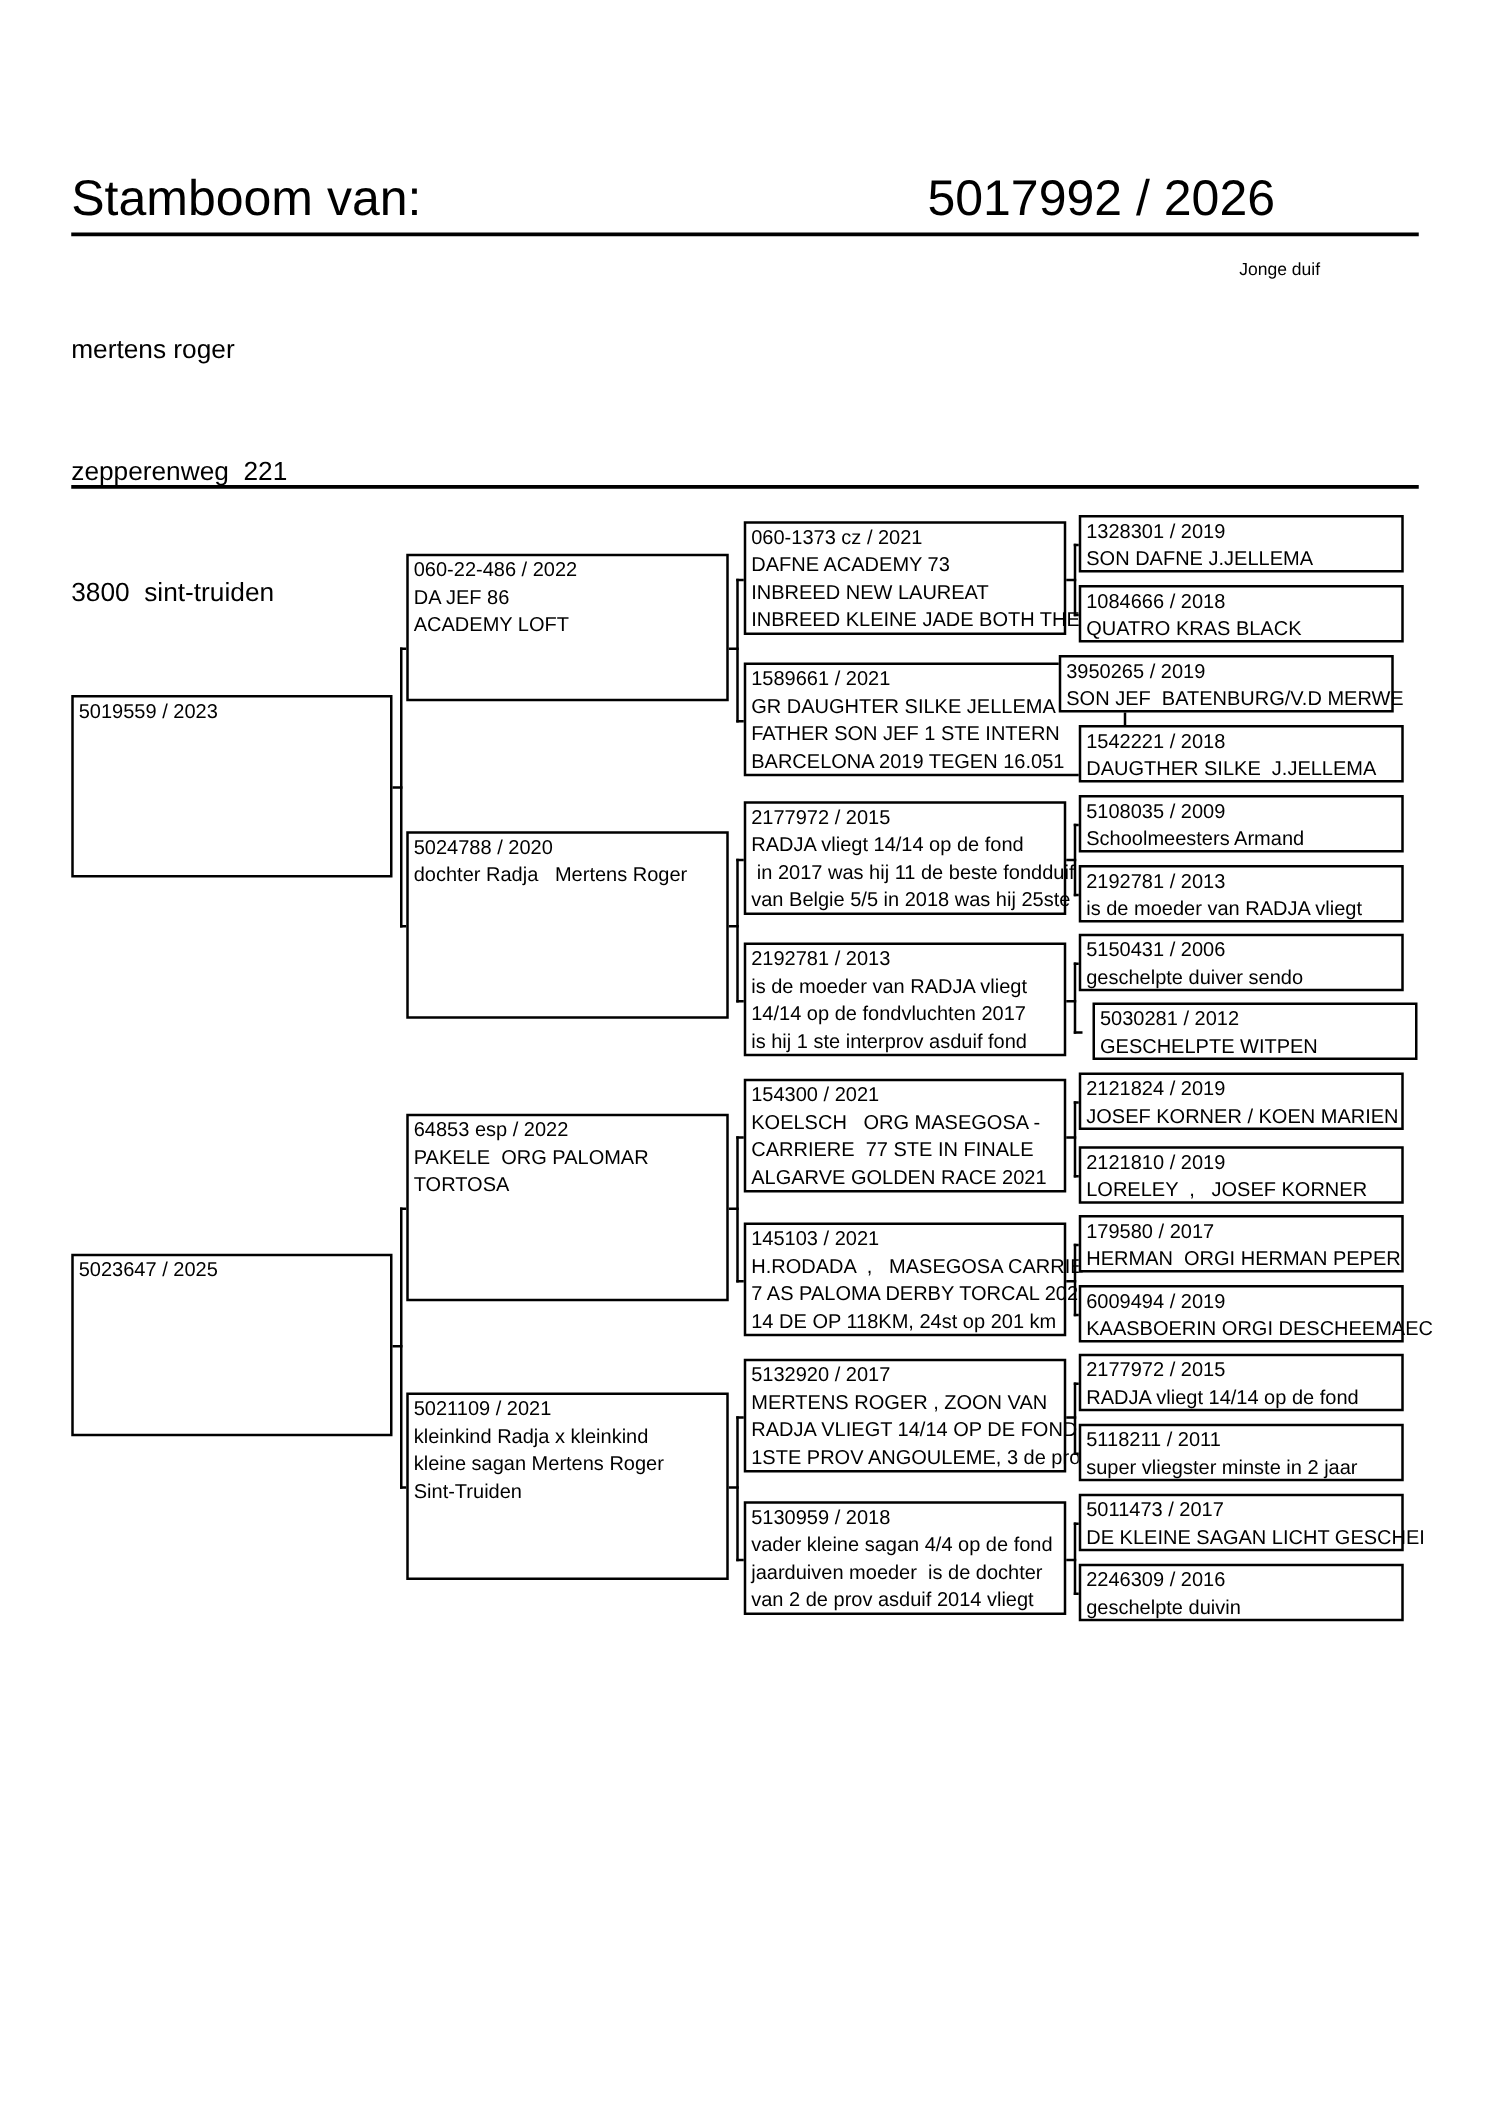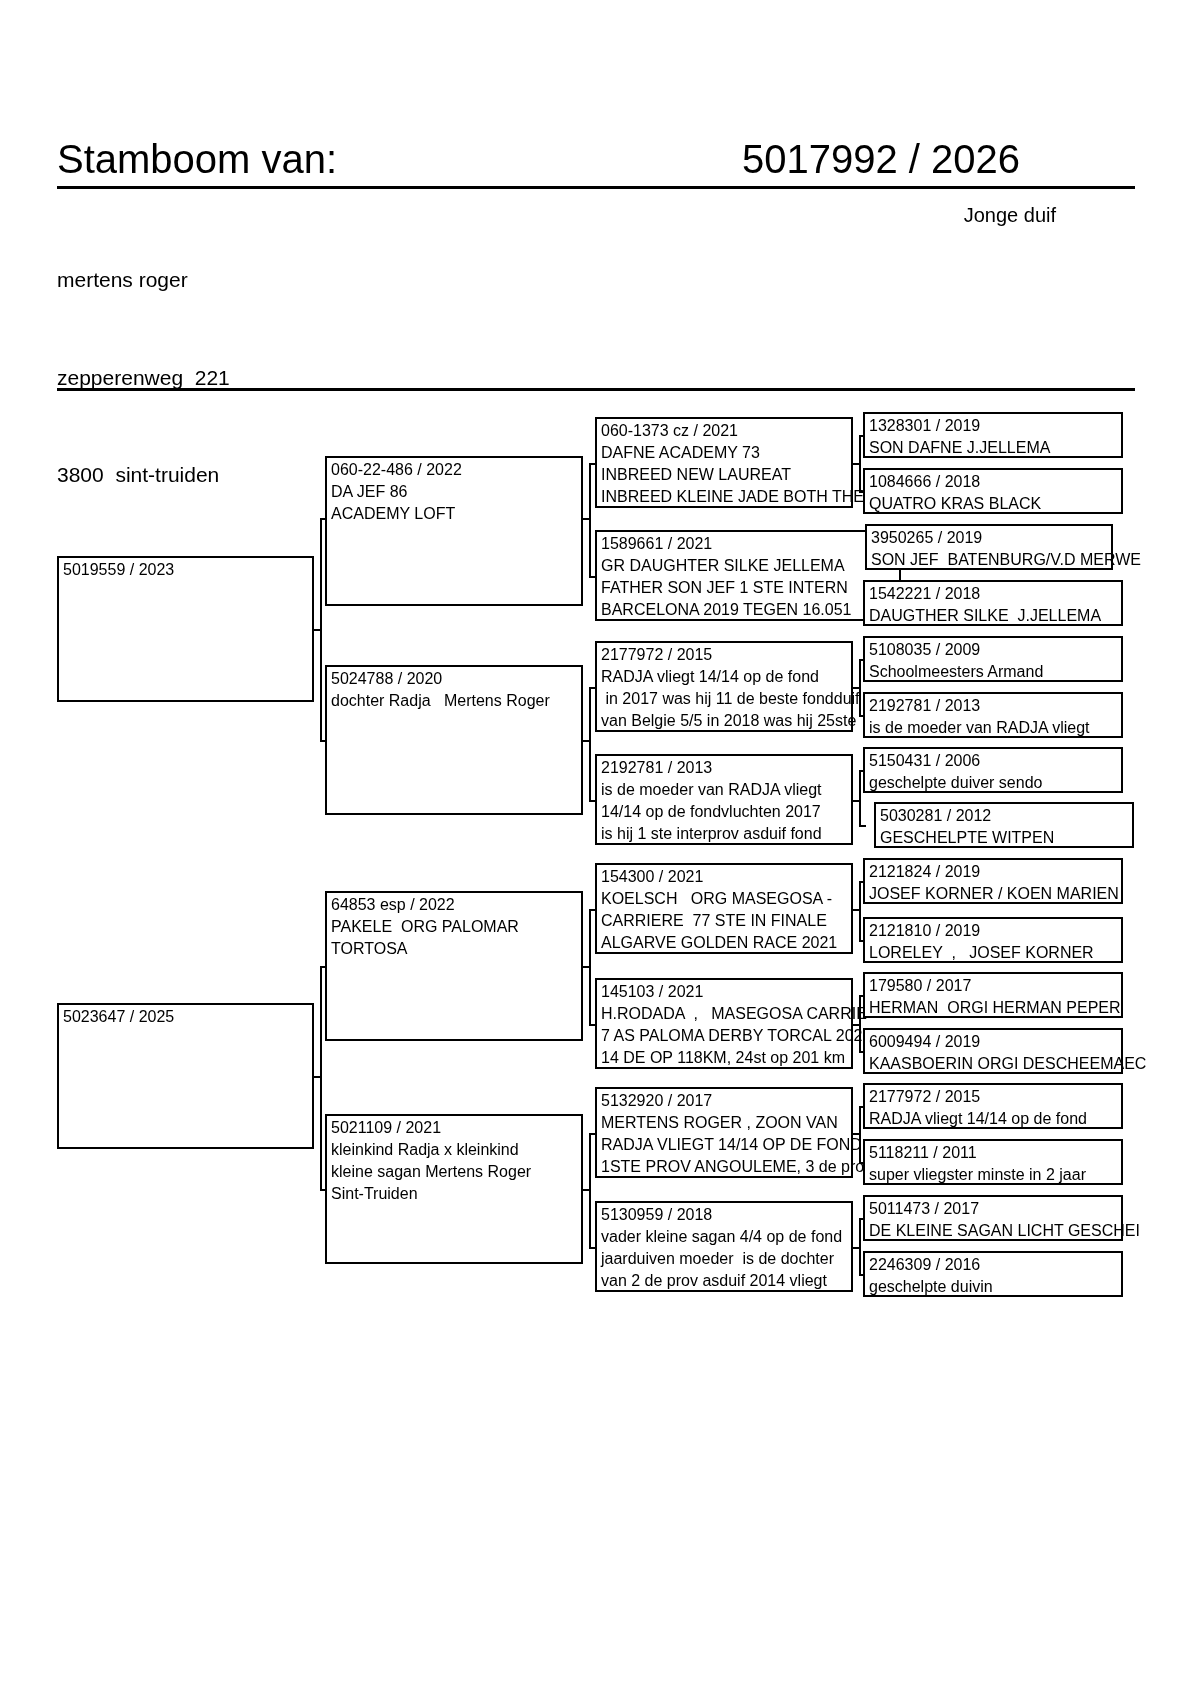--- a/index.html
+++ b/index.html
@@ -9,21 +9,21 @@
   }
   .title-row{
     position:absolute;left:57px;top:138px;width:963px;
     display:flex;justify-content:space-between;
     font-size:40px;line-height:42px;white-space:pre;
   }
   .rule{position:absolute;left:57px;width:1078px;height:3px;background:#000;}
   .rule-title{top:186px;}
   .rule-tree{top:388px;}
   .owner-block{position:absolute;left:57px;top:199px;font-size:21px;line-height:32.5px;white-space:pre;}
-  .bird-type{position:absolute;top:203px;right:134px;font-size:20px;line-height:24px;white-space:pre;}
+  .bird-type{position:absolute;top:203px;right:134px;font-size:14px;line-height:24px;white-space:pre;}
   .tree{position:absolute;left:0;top:0;width:1190px;height:1683px;}
   .box{
     position:absolute;box-sizing:border-box;border:2px solid #000;background:#fff;
     padding:1px 4px;z-index:2;
   }
   .box-line{white-space:pre;font-size:16px;line-height:22px;}
   .cline{position:absolute;background:#000;z-index:1;}
 </style>
 </head>
 <body>
@@ -105,21 +105,21 @@
       <div class="cline" style="left: 859px; top: 1218px; width: 2px; height: 58px;"></div>
       <div class="cline" style="left: 850px; top: 1247px; width: 11px; height: 2px;"></div>
       <div class="cline" style="left: 859px; top: 1218px; width: 7px; height: 2px;"></div>
       <div class="cline" style="left: 859px; top: 1274px; width: 7px; height: 2px;"></div>
       <div class="box" style="left: 57px; top: 556px; width: 257px; height: 146px;">
         <div class="box-line">5019559 / 2023</div>
       </div>
       <div class="box" style="left: 57px; top: 1003px; width: 257px; height: 146px;">
         <div class="box-line">5023647 / 2025</div>
       </div>
-      <div class="box" style="left: 325px; top: 443px; width: 258px; height: 150px; margin-top: 13px;">
+      <div class="box" style="left: 325px; top: 443px; width: 258px; height: 118px;">
         <div class="box-line">060-22-486 / 2022</div>
         <div class="box-line">DA JEF 86</div>
         <div class="box-line">ACADEMY LOFT</div>
       </div>
       <div class="box" style="left: 325px; top: 665px; width: 258px; height: 150px;">
         <div class="box-line">5024788 / 2020</div>
         <div class="box-line">dochter Radja   Mertens Roger</div>
       </div>
       <div class="box" style="left: 325px; top: 891px; width: 258px; height: 150px;">
         <div class="box-line">64853 esp / 2022</div>
@@ -181,21 +181,21 @@
         <div class="box-line">van 2 de prov asduif 2014 vliegt</div>
       </div>
       <div class="box" style="left: 863px; top: 412px; width: 260px; height: 46px;">
         <div class="box-line">1328301 / 2019</div>
         <div class="box-line">SON DAFNE J.JELLEMA</div>
       </div>
       <div class="box" style="left: 863px; top: 468px; width: 260px; height: 46px;">
         <div class="box-line">1084666 / 2018</div>
         <div class="box-line">QUATRO KRAS BLACK</div>
       </div>
-      <div class="box" style="left: 865px; top: 524px; width: 248px; height: 46px;">
+      <div class="box" style="left: 847px; top: 524px; width: 268px; height: 46px;">
         <div class="box-line">3950265 / 2019</div>
         <div class="box-line">SON JEF  BATENBURG/V.D MERWE</div>
       </div>
       <div class="box" style="left: 863px; top: 580px; width: 260px; height: 46px;">
         <div class="box-line">1542221 / 2018</div>
         <div class="box-line">DAUGTHER SILKE  J.JELLEMA</div>
       </div>
       <div class="box" style="left: 863px; top: 636px; width: 260px; height: 46px;">
         <div class="box-line">5108035 / 2009</div>
         <div class="box-line">Schoolmeesters Armand</div>

